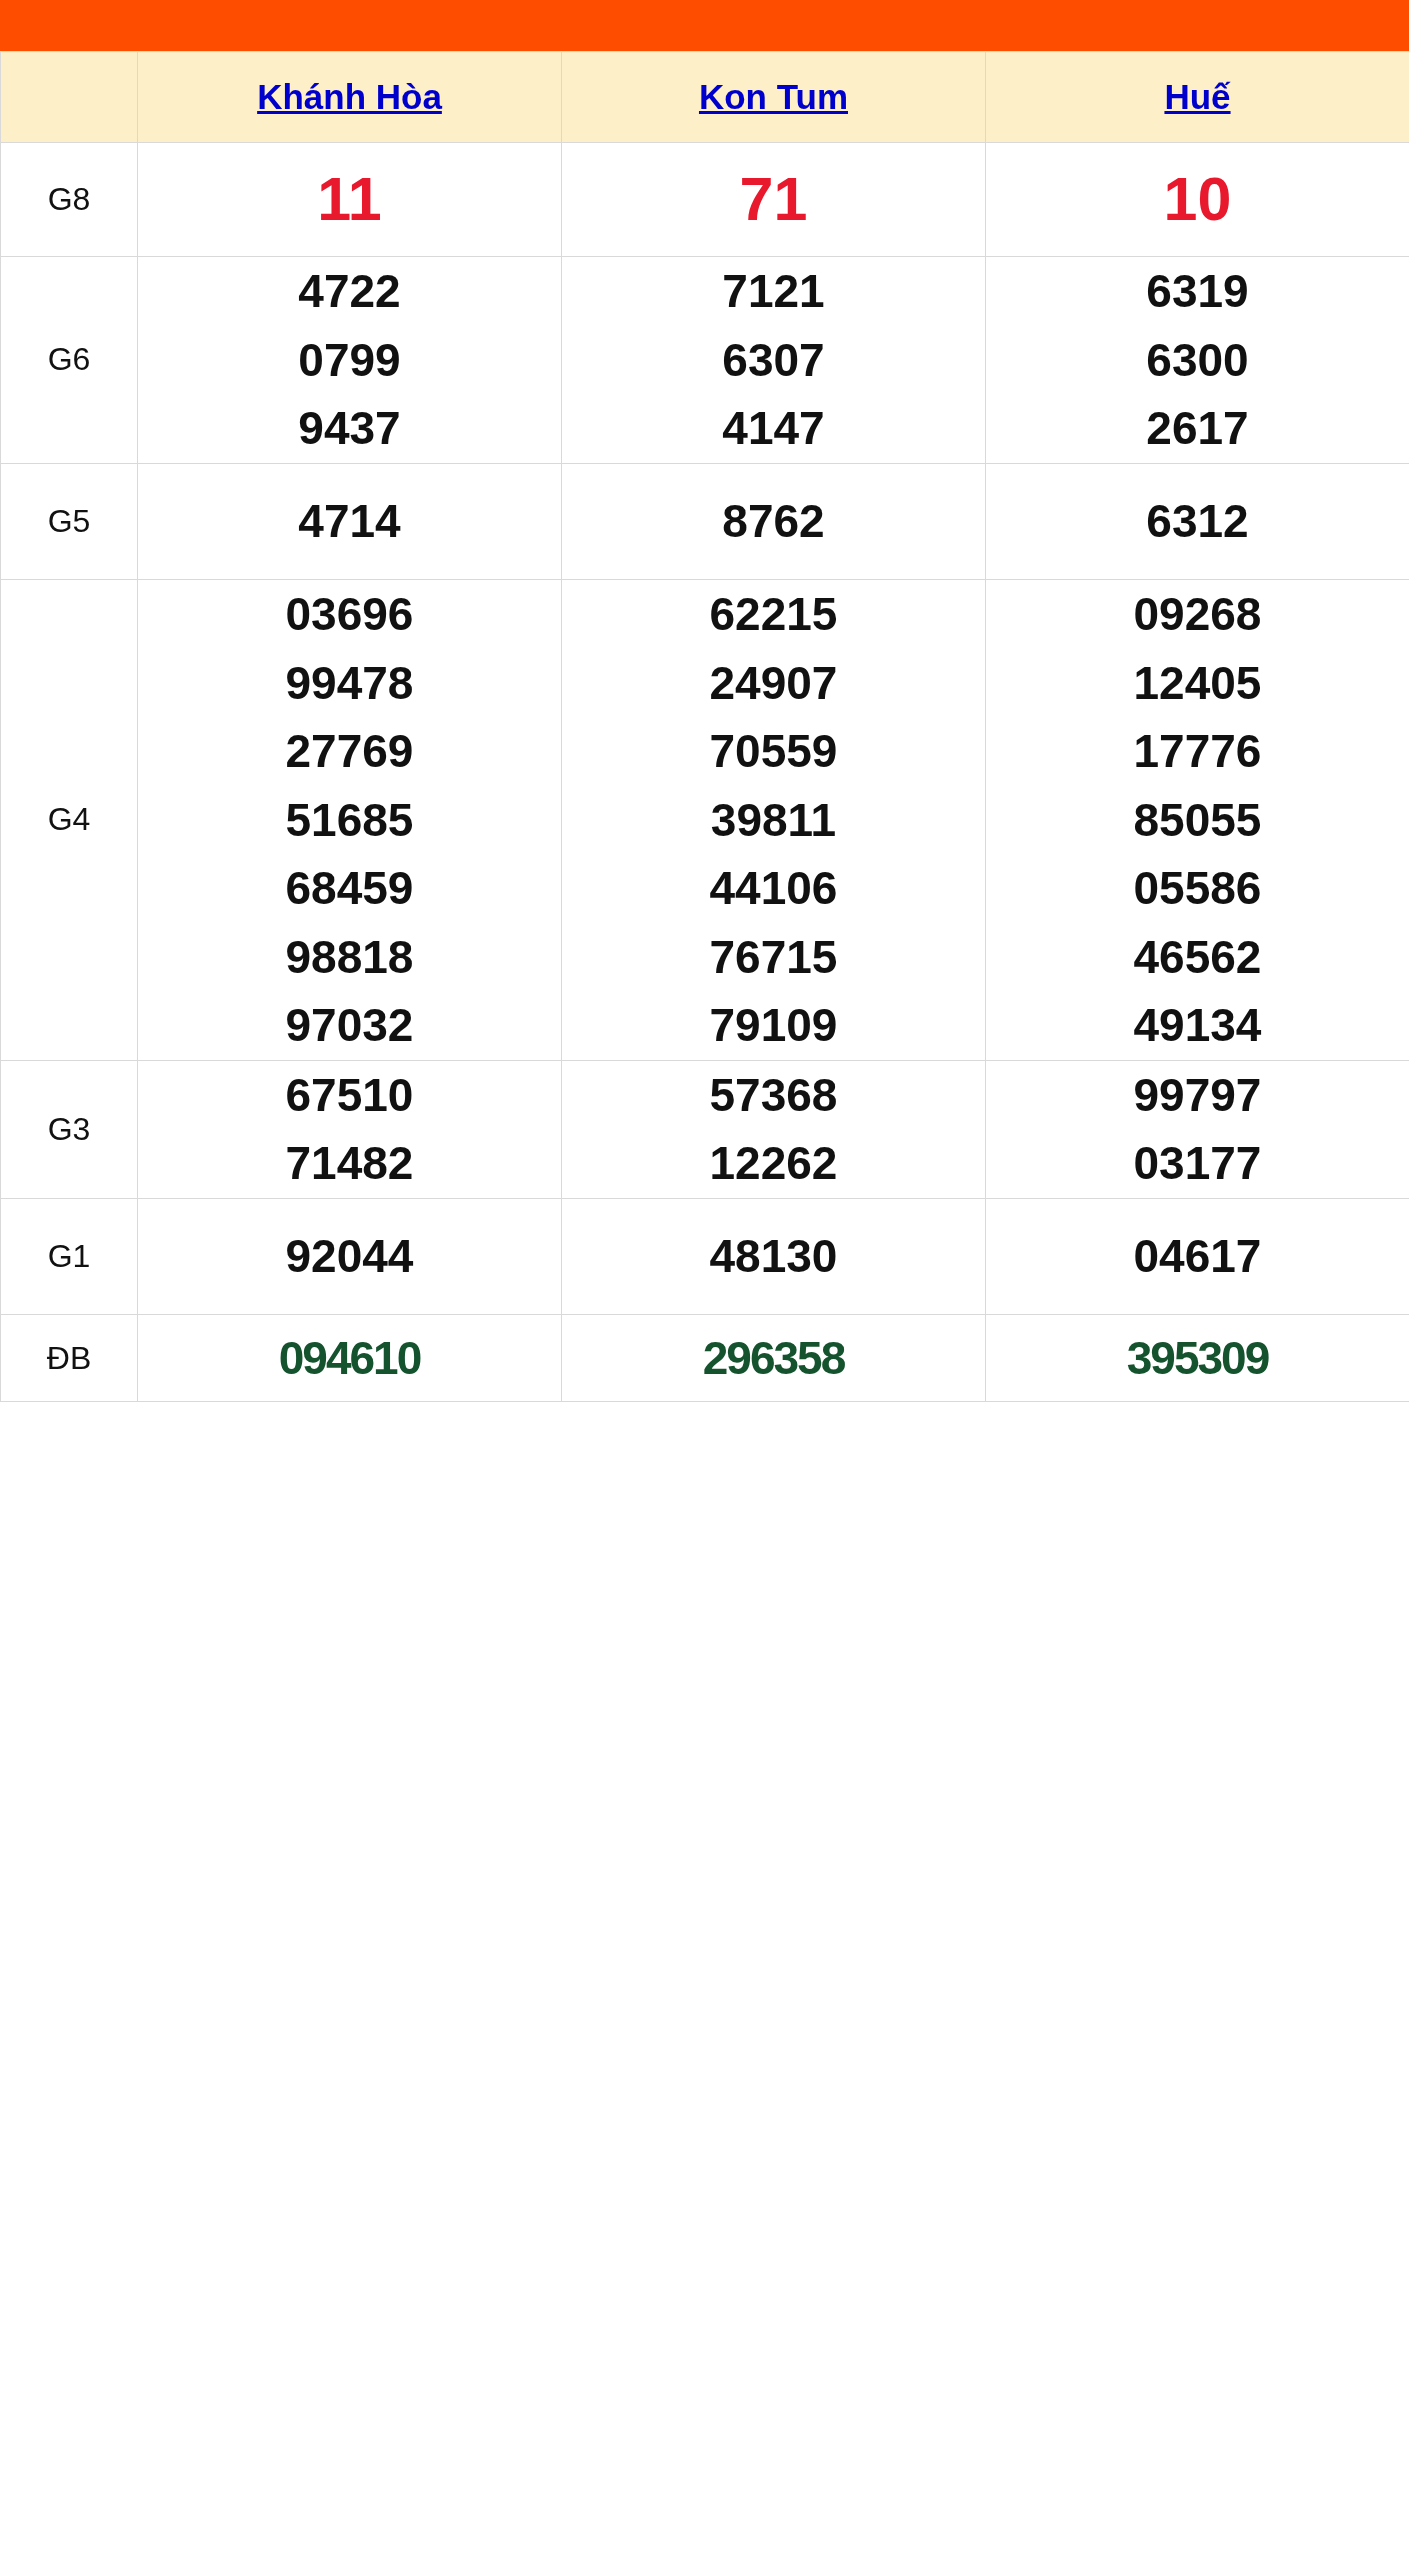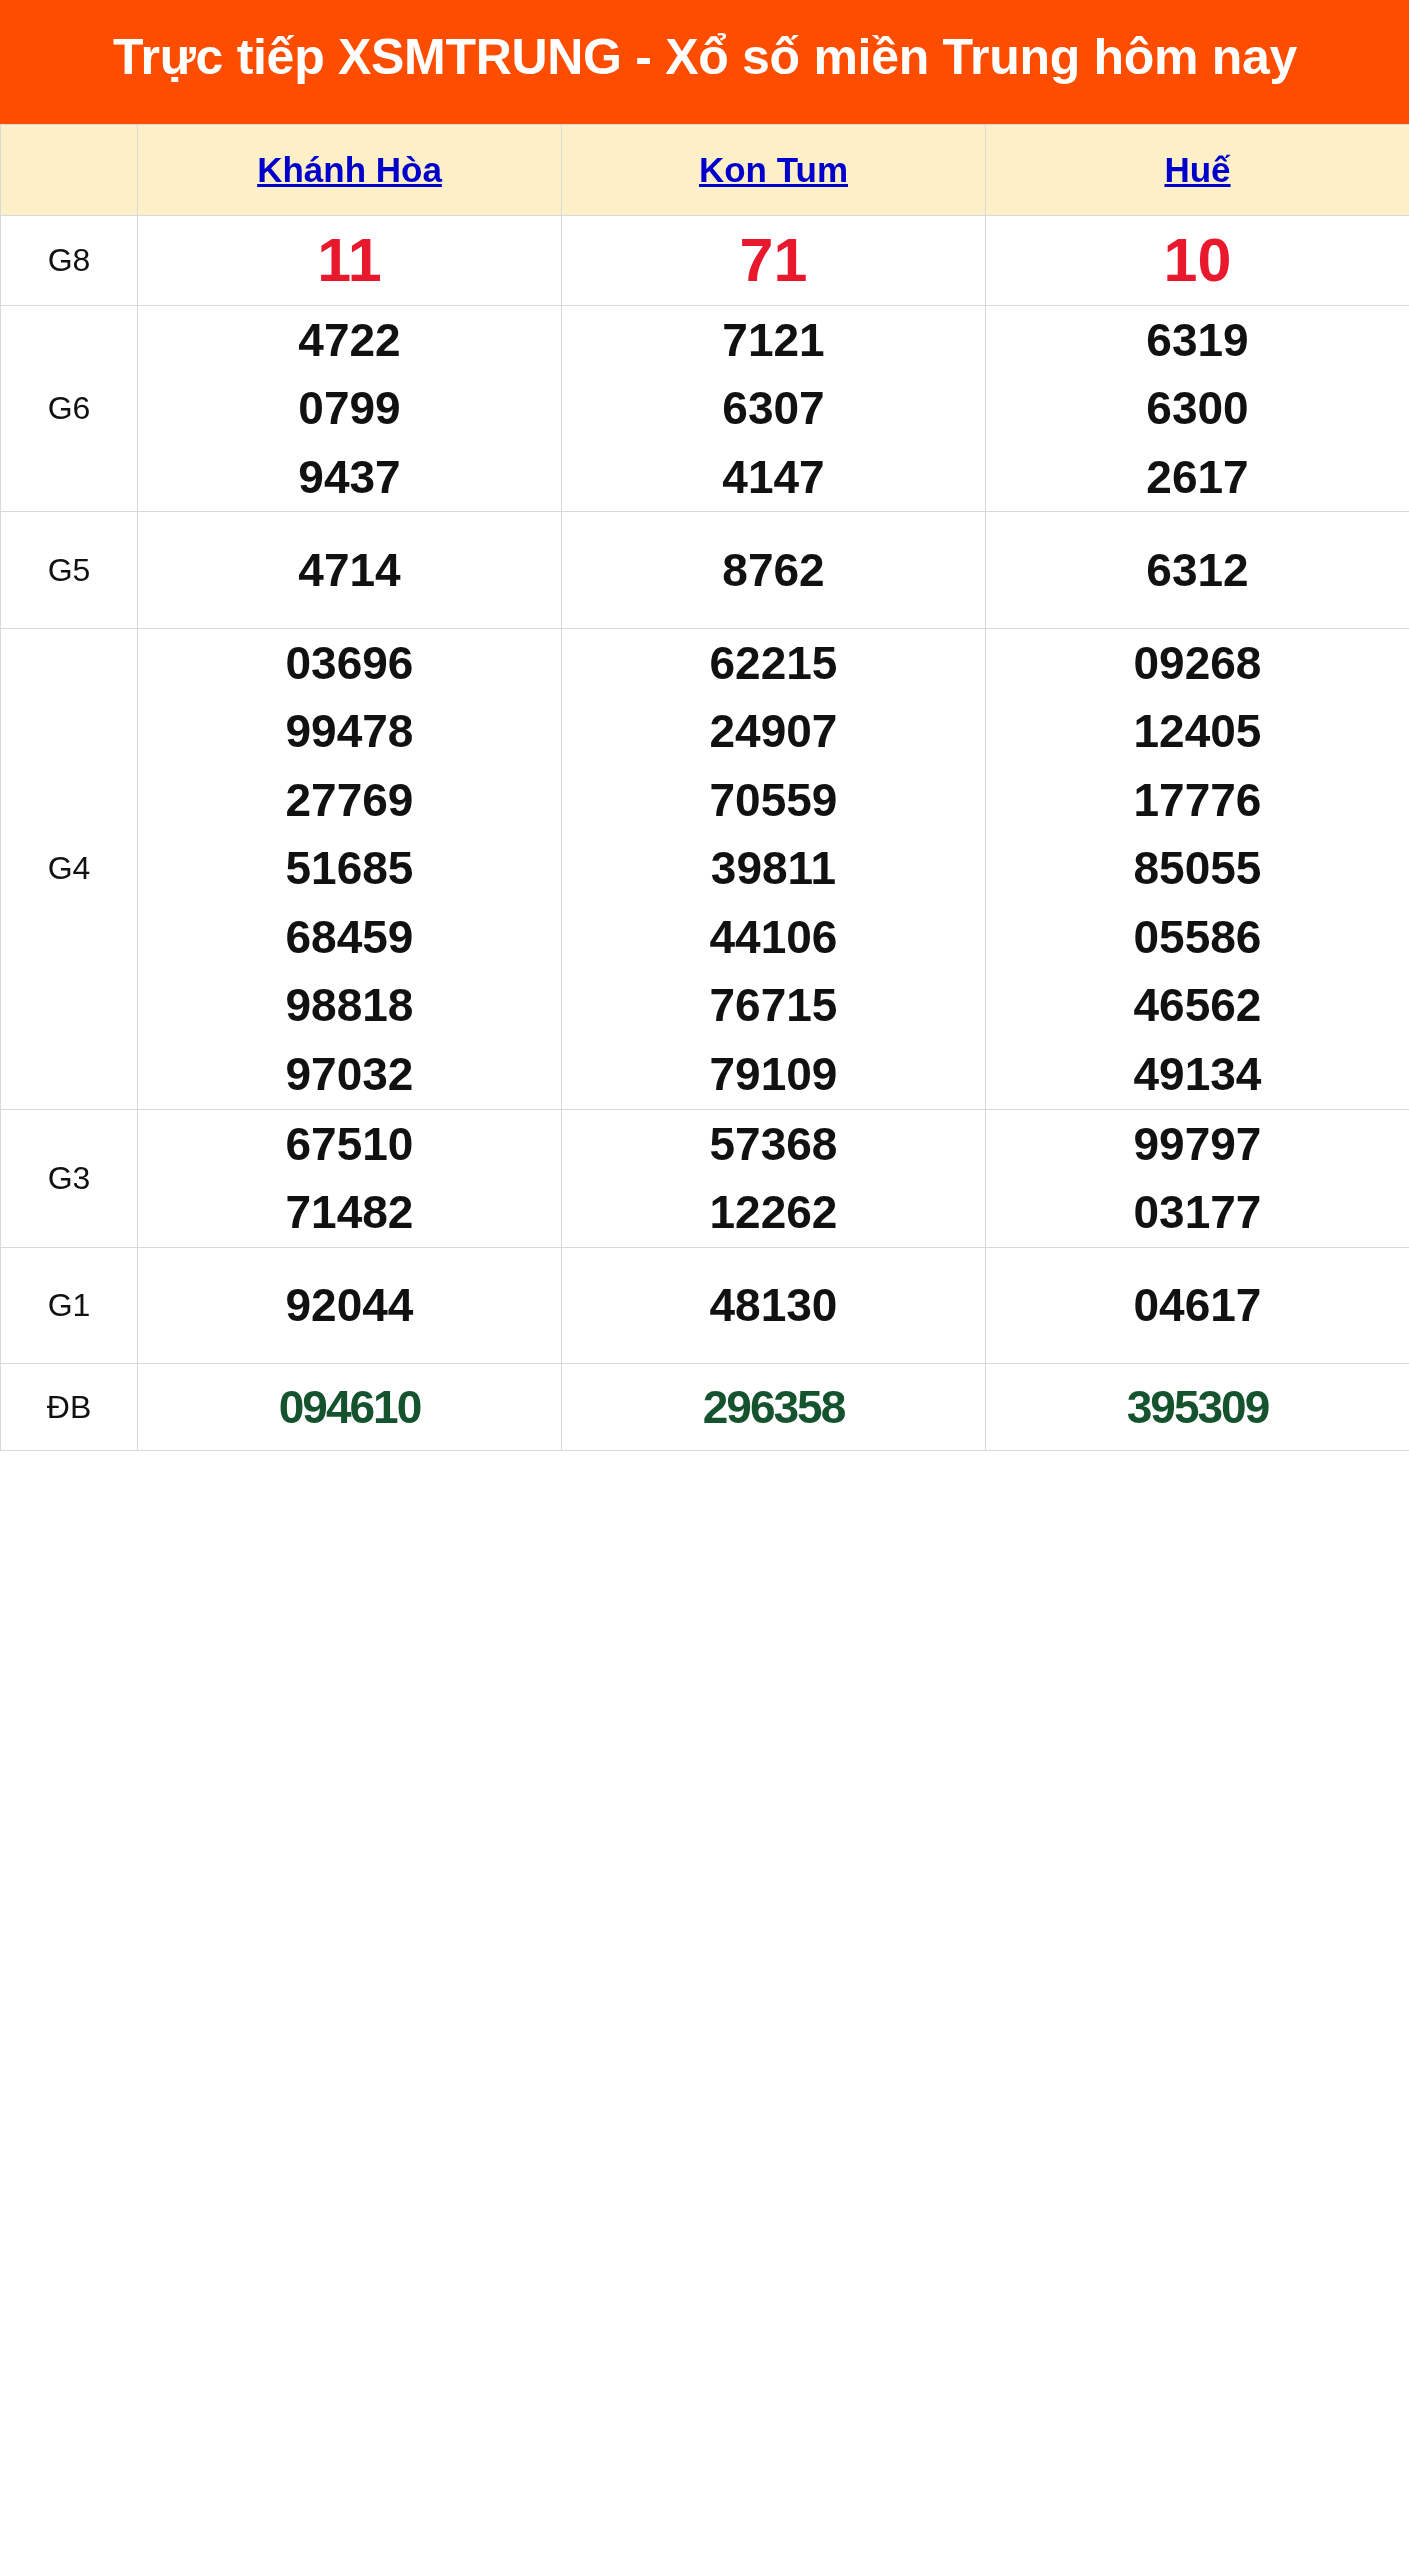--- a/index.html
+++ b/index.html
@@ -90,41 +90,40 @@
     padding: 9.8px 0;
   }
   td.numbers .n {
     display: block;
   }
   
   tr.g8 td.numbers {
     font-size: 61px;
     color: #e8192c;
     line-height: 1.1;
-    padding: 11px 0;
+    padding: 23px 0;
   }
   tr.g8 td.label { font-size: 32px; }
   tr.db td.numbers {
     font-size: 46px;
     color: #14532d;
     line-height: 1.1;
     padding: 17.6px 0;
     letter-spacing: -2px;
   }
   tr.g7 td.numbers, tr.g5 td.numbers, tr.g2 td.numbers, tr.g1 td.numbers {
     padding: 23.5px 0;
   }
 </style>
 </head>
 <body>
 
 <div class="page">
 
   <div class="header">
-    <h1 class="header-title">Trực tiếp XSMTRUNG - Xổ số miền Trung hôm nay</h1>
   </div>
 
   <table class="results">
     <colgroup>
       <col class="label-col">
       <col class="prov-col">
       <col class="prov-col">
       <col class="prov-col">
     </colgroup>
     <thead>

